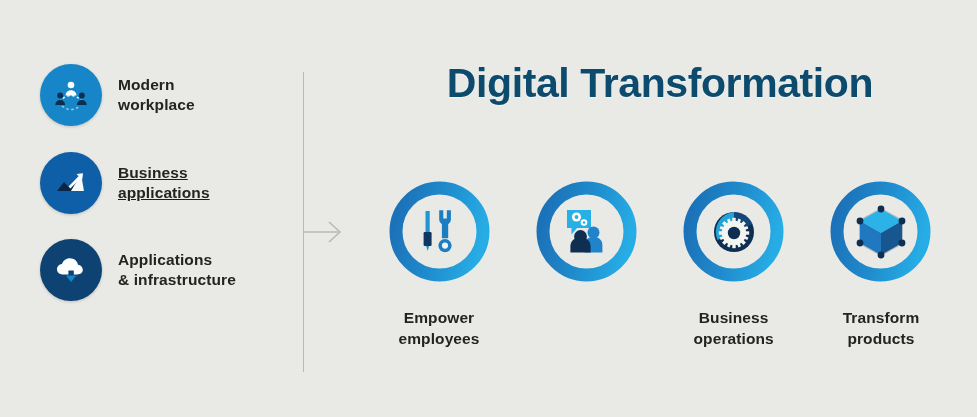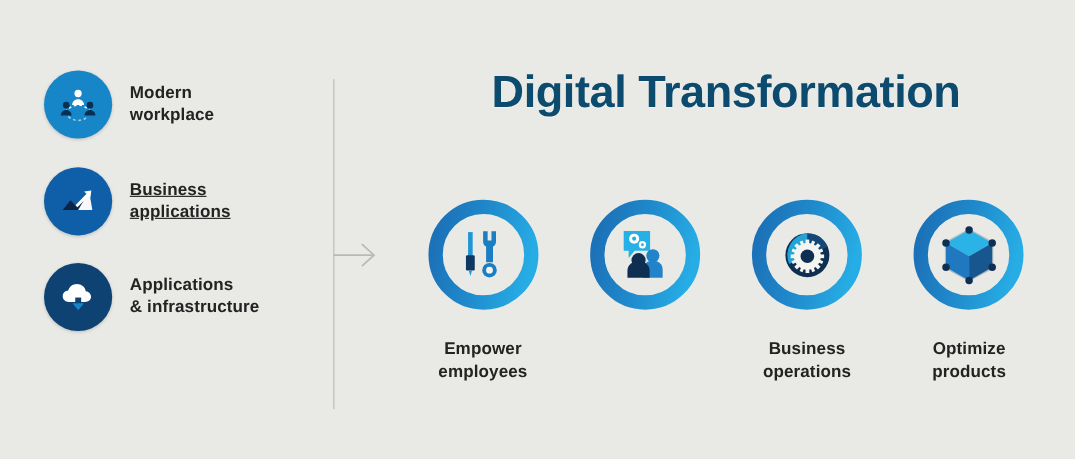--- a/index.html
+++ b/index.html
@@ -260,18 +260,18 @@
               <circle cx="28" cy="6" r="3.4"></circle>
               <circle cx="49" cy="18" r="3.4"></circle>
               <circle cx="49" cy="40" r="3.4"></circle>
               <circle cx="28" cy="52" r="3.4"></circle>
               <circle cx="7" cy="40" r="3.4"></circle>
               <circle cx="7" cy="18" r="3.4"></circle>
             </g>
           </svg>
         </div>
       </div>
-      <div class="cap-label">Optimize
+      <div class="cap-label">Transform
 products</div>
     </div>
 
   </div>
 </div>
 
 </body></html>

